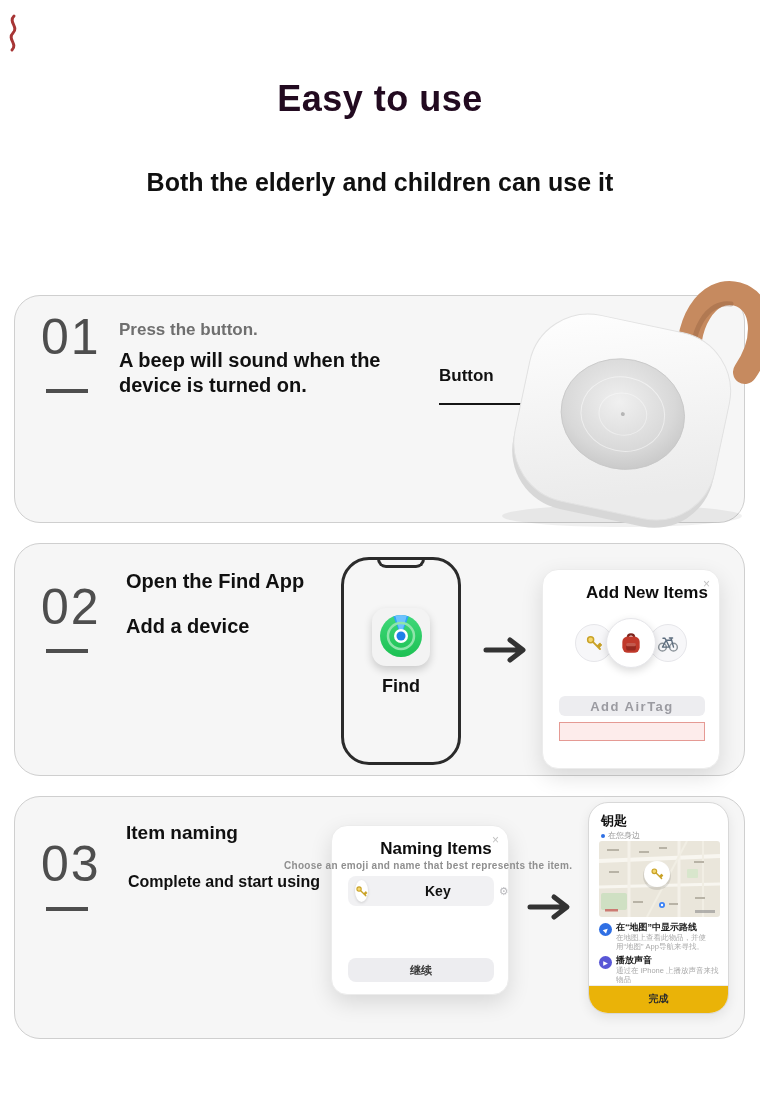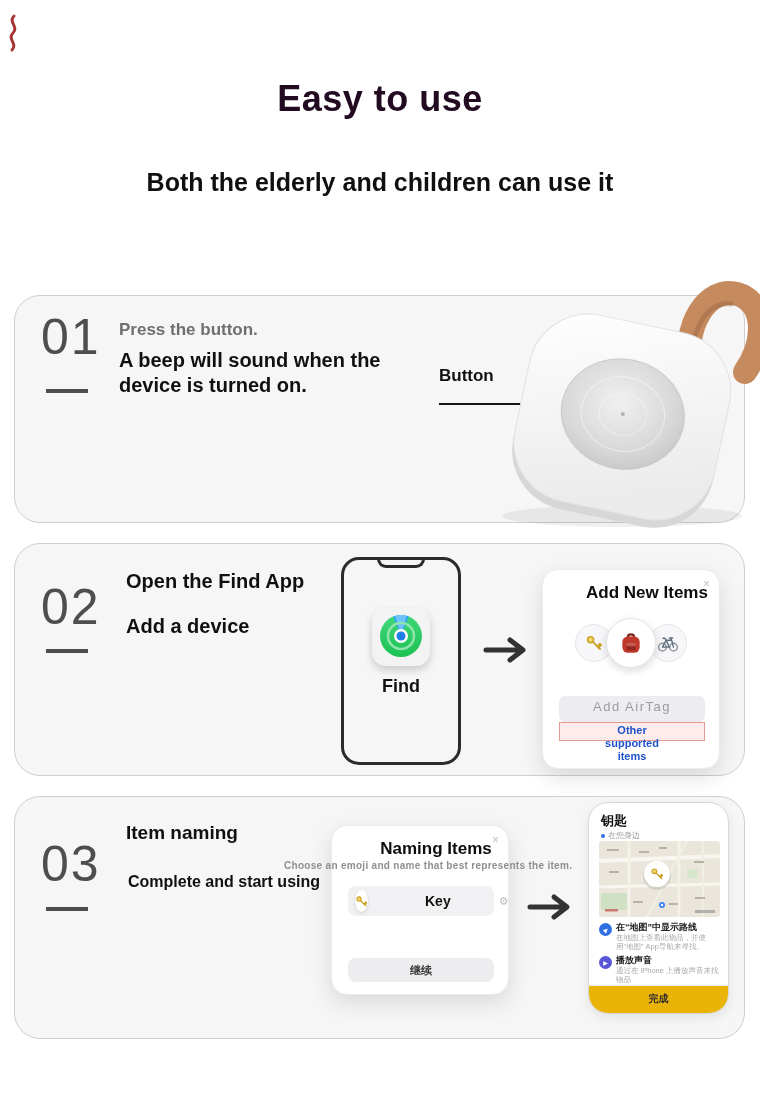--- a/index.html
+++ b/index.html
@@ -23,48 +23,48 @@
 
   .h-grey { font-size:17px; font-weight:800; color:var(--c-muted); }
   .h-black { font-size:20px; font-weight:800; color:var(--c-text); }
 
   
   #card1 .body-text { left:104px; top:52px; width:300px; line-height:25px; }
   .callout-label { left:424px; top:70px; font-size:17px; font-weight:800; color:#111; }
   .callout-line { left:424px; top:107px; width:192px; height:2px; background:#151515; }
 
   
-  .phone { left:326px; top:13px; width:120px; height:208px; border:3px solid #2b2b2b; border-radius:18px; }
+  .phone { left:326px; top:13px; width:120px; height:208px; border:3px solid #2b2b2b; border-radius:28px; }
   .notch { position:absolute; top:-2px; left:50%; transform:translateX(-50%); width:48px; height:10px; border:3px solid #2b2b2b; border-top:none; border-radius:0 0 9px 9px; }
   .find-icon-wrap { position:absolute; left:28px; top:48px; width:58px; height:58px; border-radius:14px; background:#f3f3f3; box-shadow:0 4px 8px rgba(0,0,0,.18); }
   .find-label { position:absolute; left:0; top:116px; width:100%; text-align:center; font-size:18px; font-weight:800; color:#111; }
 
   .arrow1 { left:468px; top:92px; }
   .arrow2 { left:512px; top:96px; }
 
   
   .dialog { background:#fff; border:1px solid #ececec; border-radius:16px; box-shadow:0 8px 22px rgba(0,0,0,.12); }
   #add-dialog { left:527px; top:25px; width:178px; height:200px; }
   .dlg-title { position:absolute; top:13px; left:16px; width:100%; text-align:center; font-size:17px; font-weight:800; color:#0d0d0d; }
   .dlg-close { position:absolute; top:7px; right:9px; font-size:12px; color:#c2c2c2; cursor:default; }
 
   .bubble-row { position:absolute; top:48px; left:0; width:100%; display:flex; justify-content:center; align-items:center; }
   .bubble { border-radius:50%; background:#f7f7f9; border:1px solid #e6e6ea; display:flex; align-items:center; justify-content:center; }
   .bubble.small { width:38px; height:38px; }
   .bubble.big { width:50px; height:50px; background:#fff; box-shadow:0 3px 8px rgba(0,0,0,.15); margin:0 -7px; z-index:2; }
 
   .grey-btn { position:absolute; left:16px; width:146px; background:#ededf0; border-radius:6px; text-align:center; }
-  #add-airtag { top:126px; height:26px; line-height:22px; font-size:13px; font-weight:400; color:#9b9ba1; letter-spacing:1.5px; }
+  #add-airtag { top:126px; height:20px; line-height:22px; font-size:13px; font-weight:700; color:#9b9ba1; letter-spacing:1.5px; }
   .pink-box { position:absolute; left:16px; top:152px; width:146px; height:19px; background:var(--c-pink-bg); border:1px solid var(--c-pink-border); }
   .other-lines { position:absolute; left:16px; top:154px; width:146px; text-align:center; font-size:11px; font-weight:800; color:var(--c-link-blue); line-height:13px; z-index:2; }
 
   
   .caption { left:269px; top:63px; font-size:10px; font-weight:700; color:#8f8f8f; letter-spacing:.3px; white-space:nowrap; z-index:6; }
   #naming-dialog { left:316px; top:28px; width:178px; height:170px; }
-  .name-input { position:absolute; left:16px; top:60px; width:146px; height:30px; background:#f1f1f3; border-radius:8px; display:flex; align-items:center;gap:48px; }
+  .name-input { position:absolute; left:16px; top:50px; width:146px; height:30px; background:#f1f1f3; border-radius:8px; display:flex; align-items:center;gap:48px; }
   .key-circle { width:22px; height:22px; border-radius:50%; background:#fff; box-shadow:0 1px 3px rgba(0,0,0,.15); margin-left:7px; display:flex; align-items:center; justify-content:center; }
   .name-text { margin-left:9px; font-size:14px; font-weight:800; color:#111; flex:1; }
   .gear { margin-right:8px; font-size:11px; color:#b9b9bd; }
   #continue-btn { top:132px; height:24px; line-height:24px; font-size:11px; font-weight:700; color:#3a3a3a; border-radius:8px; }
 
   
   .screen { left:573px; top:5px; width:141px; height:212px; background:#fff; border:1px solid #d8d8d8; border-radius:20px; box-shadow:0 4px 12px rgba(0,0,0,.08); overflow:hidden; }
   .screen-title { position:absolute; left:12px; top:9px; font-size:13px; font-weight:800; color:#111; }
   .screen-status { position:absolute; left:12px; top:27px; font-size:8px; color:#9a9a9a; display:flex; align-items:center; }
   .blue-dot { width:4px; height:4px; border-radius:50%; background:#2f6fe4; margin-right:3px; }
@@ -188,25 +188,20 @@
         <div class="bubble small">
           <svg width="22" height="22" viewBox="0 0 24 24">
             <circle cx="6" cy="16.5" r="4.2" fill="none" stroke="#8a9299" stroke-width="1.6"></circle>
             <circle cx="18" cy="16.5" r="4.2" fill="none" stroke="#8a9299" stroke-width="1.6"></circle>
             <path d="M6 16.5 L10 9 L16 9 L18 16.5 M10 9 L13.5 16.5 L6 16.5 M16 9 L15 6.5 M13.5 6.5 H17 M10 9 L8.5 6.8 H6.5" fill="none" stroke="#5d6d7e" stroke-width="1.5" stroke-linecap="round"></path>
           </svg>
         </div>
       </div>
       <div id="add-airtag" class="grey-btn">Add AirTag</div>
       <div class="pink-box"></div>
-      <div class="other-lines">
-        <div>Other</div>
-        <div>supported</div>
-        <div>items</div>
-      </div>
     </div>
   </div>
 
   <div id="card3" class="abs card">
     <div class="abs step-num" style="top:42px;">03</div>
     <div class="abs step-rule" style="top:110px;"></div>
     <div class="abs h-black" style="left:111px; top:25px; font-size:19px;">Item naming</div>
     <div class="abs h-black" style="left:113px; top:76px; font-size:16px;">Complete and start using</div>
 
     <div class="abs caption">Choose an emoji and name that best represents the item.</div>

